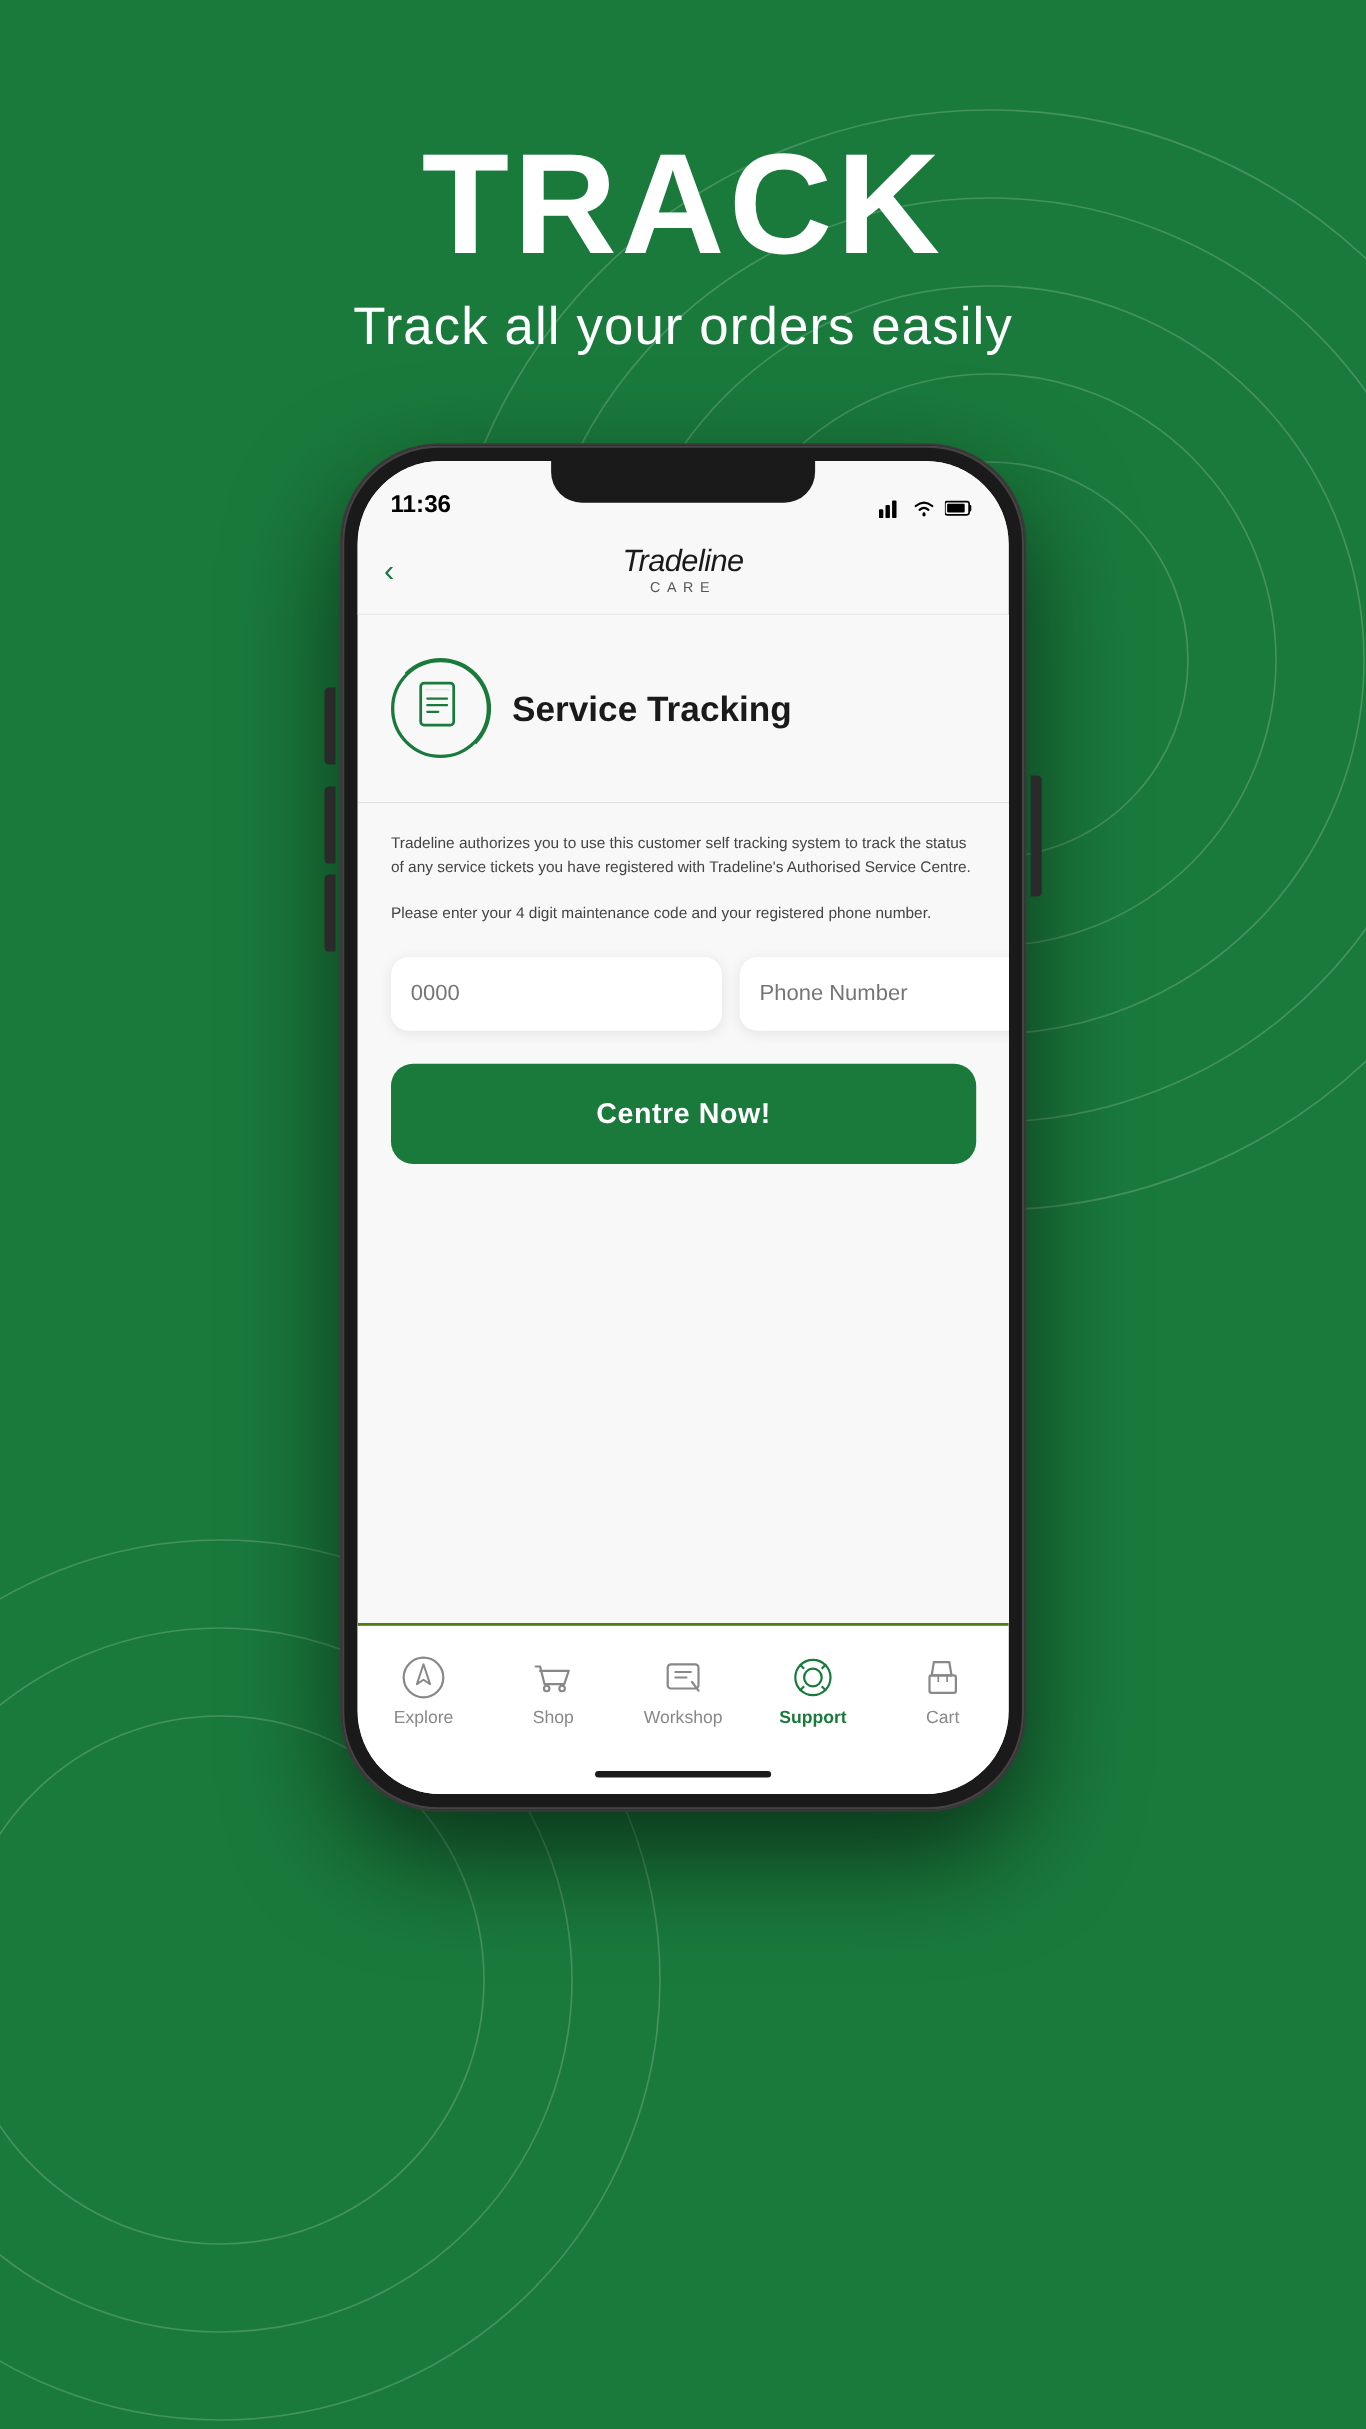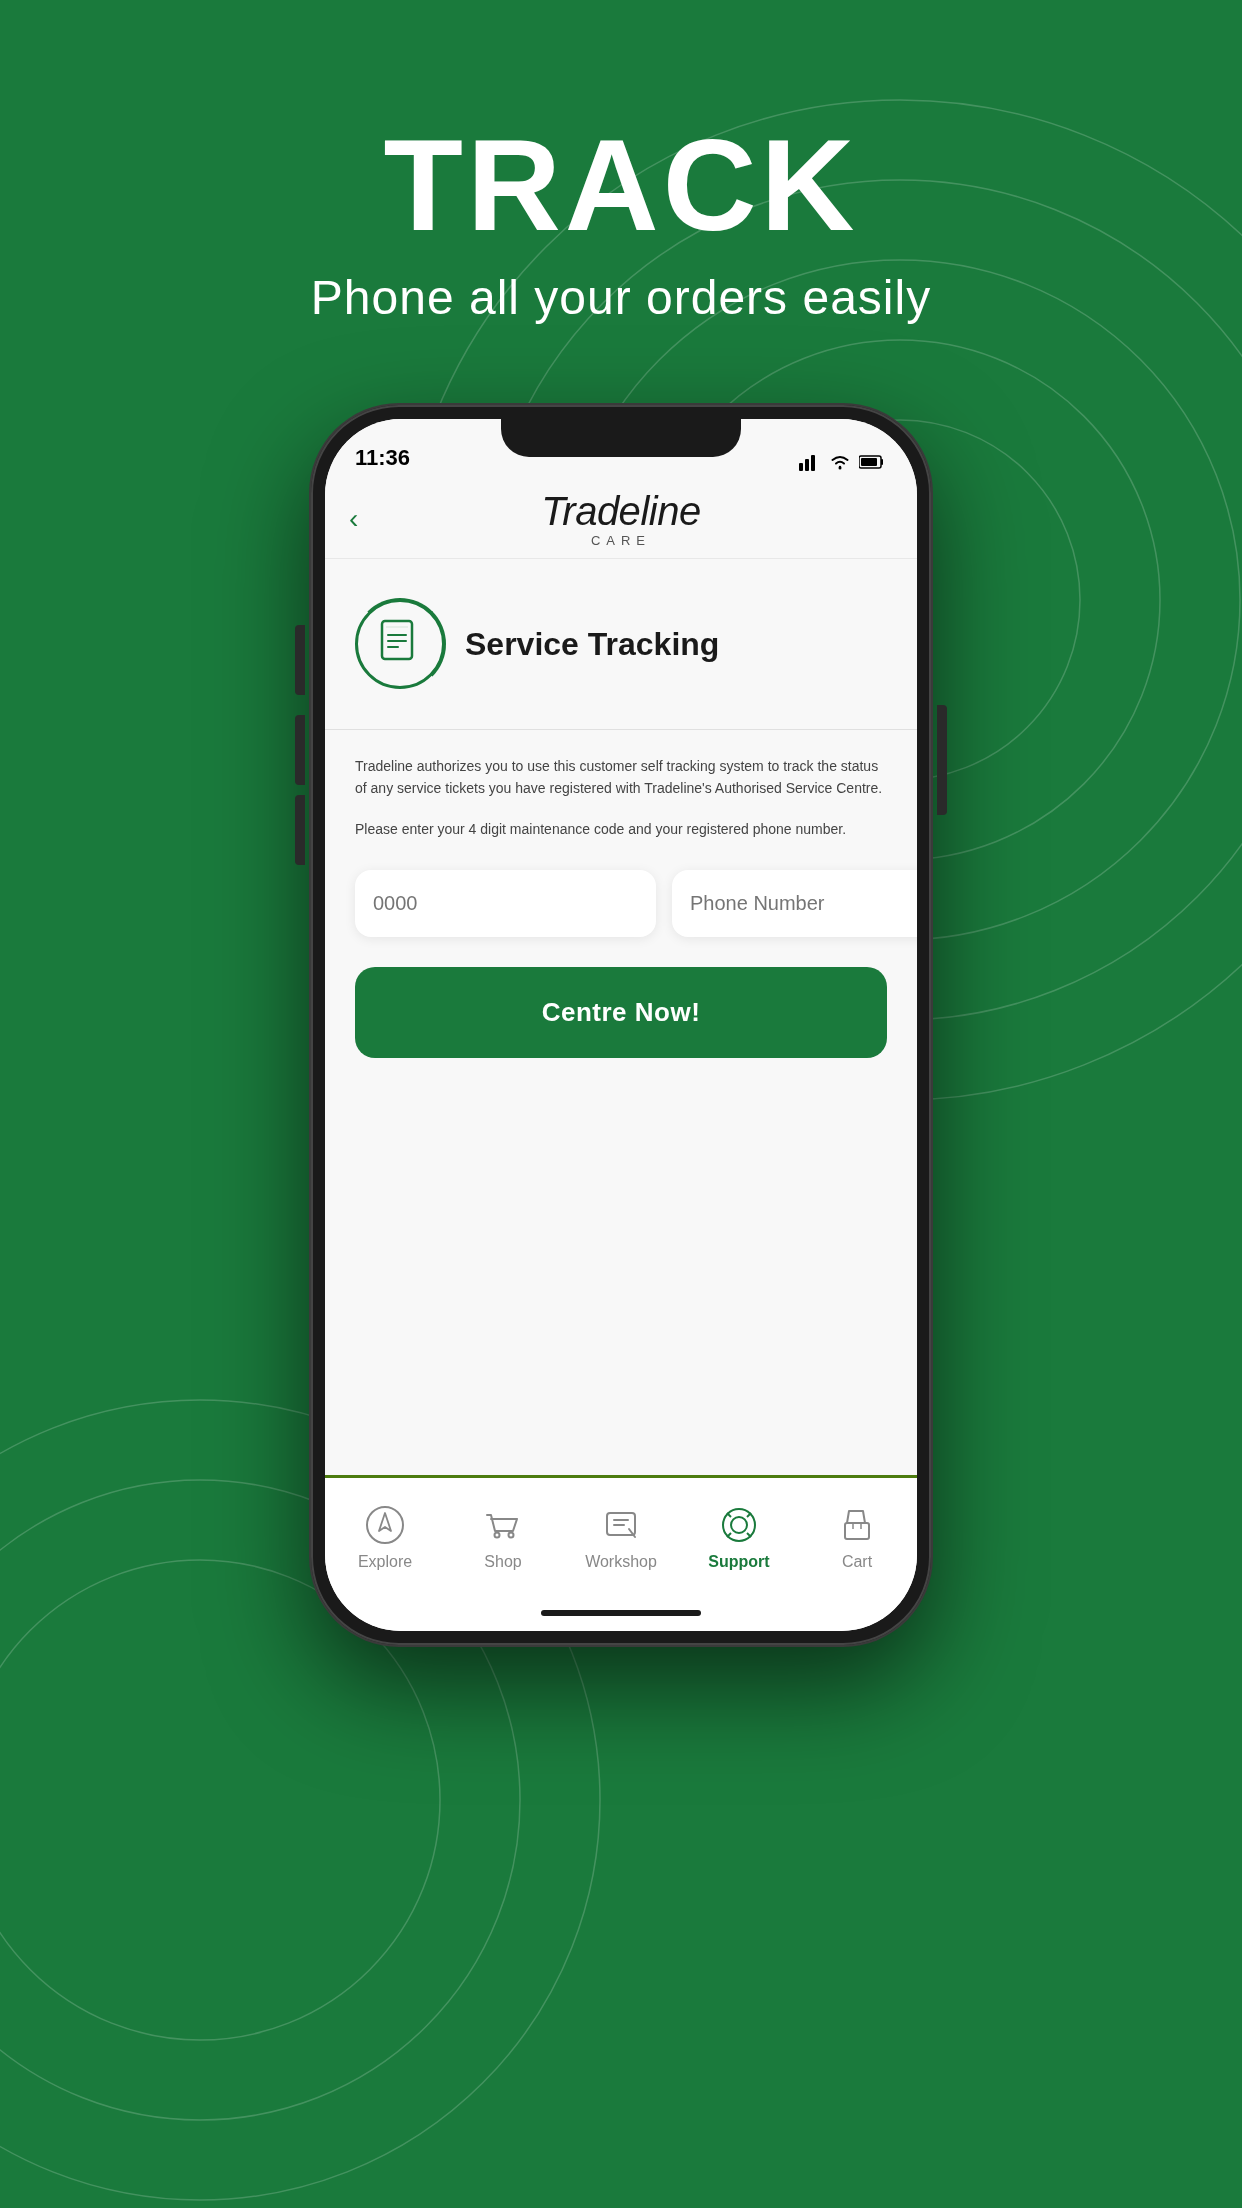--- a/index.html
+++ b/index.html
@@ -170,21 +170,21 @@
     }
 
     .logo-container {
       display: flex;
       flex-direction: column;
       align-items: center;
       line-height: 1.1;
     }
 
     .logo-text {
-      font-size: 40px;
+      font-size: 28px;
       font-weight: 700;
       color: #1a1a1a;
       letter-spacing: -0.5px;
     }
 
     .logo-text span {
       font-weight: 300;
       font-style: italic;
     }
 
@@ -355,21 +355,21 @@
     <circle cx="900" cy="600" r="260" fill="none" stroke="#ffffff" stroke-width="1.5"></circle>
     <circle cx="900" cy="600" r="180" fill="none" stroke="#ffffff" stroke-width="1.5"></circle>
     <circle cx="200" cy="1800" r="400" fill="none" stroke="#ffffff" stroke-width="1.5"></circle>
     <circle cx="200" cy="1800" r="320" fill="none" stroke="#ffffff" stroke-width="1.5"></circle>
     <circle cx="200" cy="1800" r="240" fill="none" stroke="#ffffff" stroke-width="1.5"></circle>
   </svg>
 </div>
 
 <div class="header-section">
   <div class="main-title">TRACK</div>
-  <div class="subtitle">Phone all your orders easily</div>
+  <div class="subtitle">Track all your orders easily</div>
 </div>
 
 <div class="phone-wrapper">
   <div class="phone-outer">
     <div class="phone-inner">
 
       <div class="notch"></div>
 
       <div class="status-bar">
         <div class="status-time">11:36</div>

